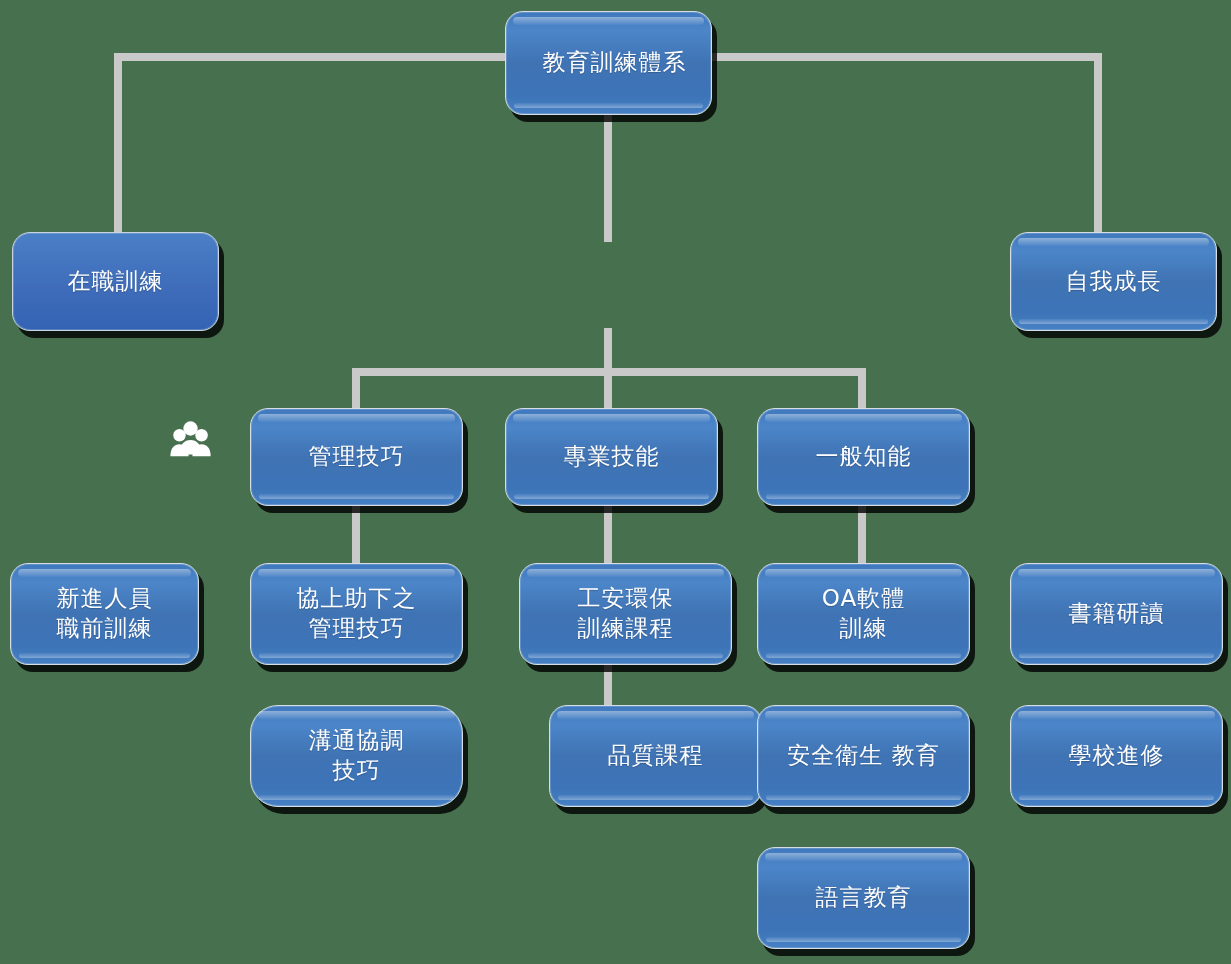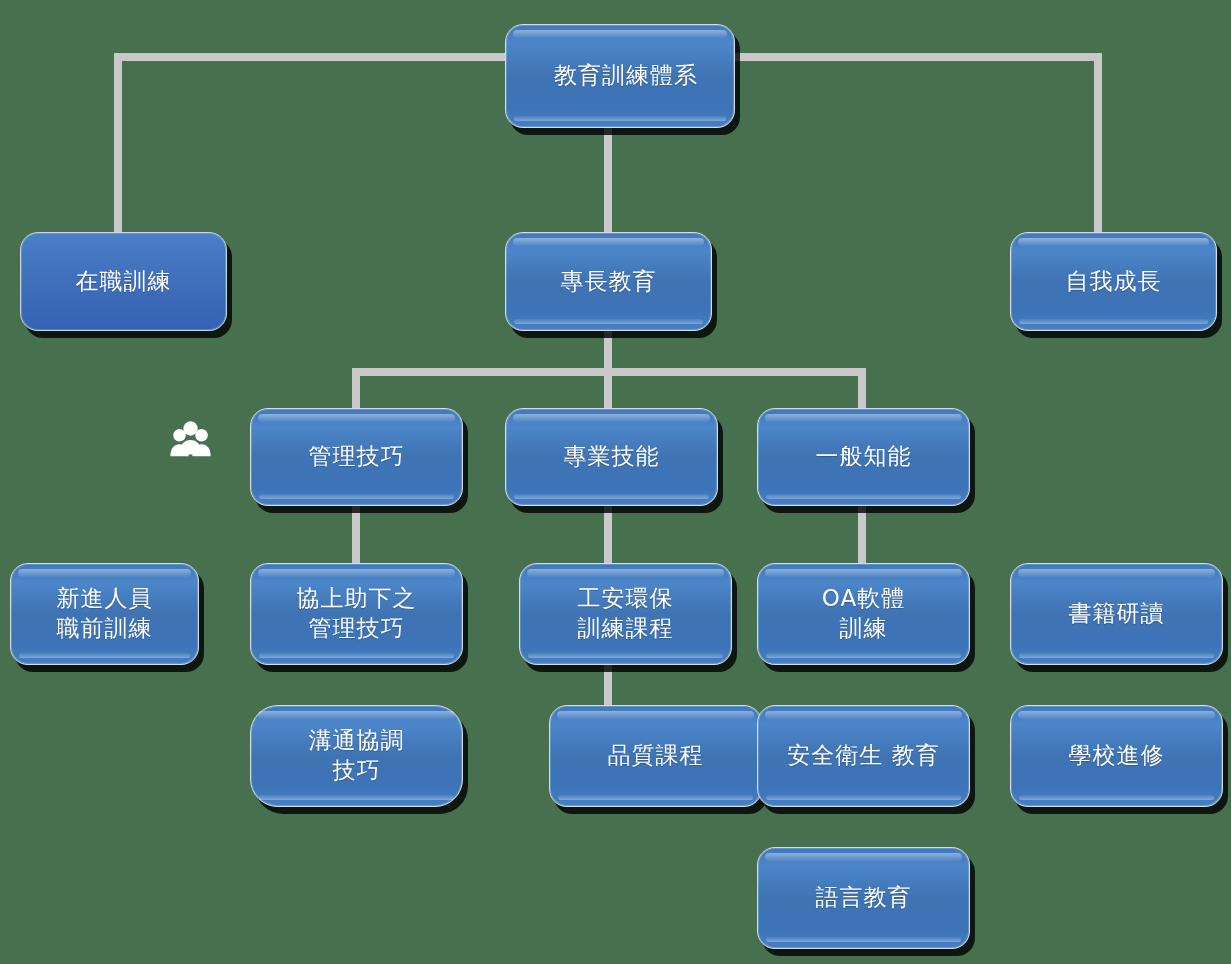--- a/index.html
+++ b/index.html
@@ -110,31 +110,28 @@
   <div class="conn" style="left:352px; top:368px; width:514px; height:8px;"></div>
   <div class="conn" style="left:352px; top:368px; width:8px; height:46px;"></div>
   <div class="conn" style="left:604px; top:368px; width:8px; height:46px;"></div>
   <div class="conn" style="left:858px; top:368px; width:8px; height:46px;"></div>
 
   <div class="conn" style="left:352px; top:500px; width:8px; height:72px;"></div>
   <div class="conn" style="left:604px; top:500px; width:8px; height:72px;"></div>
   <div class="conn" style="left:604px; top:650px; width:8px; height:62px;"></div>
   <div class="conn" style="left:858px; top:500px; width:8px; height:72px;"></div>
 
-  <div class="node" style="left:505px; top:24px; width:230px; height:104px;padding-left:12px;">
+  <div class="node" style="left:505px; top:11px; width:207px; height:104px;padding-left:12px;">
     <span class="label">教育訓練體系</span>
   </div>
 
-  <div class="node flat" style="left:20px; top:232px; width:207px; height:99px;">
+  <div class="node flat" style="left:12px; top:232px; width:207px; height:99px;">
     <span class="label">在職訓練</span>
   </div>
 
-  <div class="node" style="left:505px; top:232px; width:207px; height:99px;">
-    <span class="label">專長教育</span>
-  </div>
 
   <div class="node" style="left:1010px; top:232px; width:207px; height:99px;">
     <span class="label">自我成長</span>
   </div>
 
   <div class="node" style="left:250px; top:408px; width:213px; height:98px;">
     <span class="label">管理技巧</span>
   </div>
 
   <div class="node" style="left:505px; top:408px; width:213px; height:98px;">

